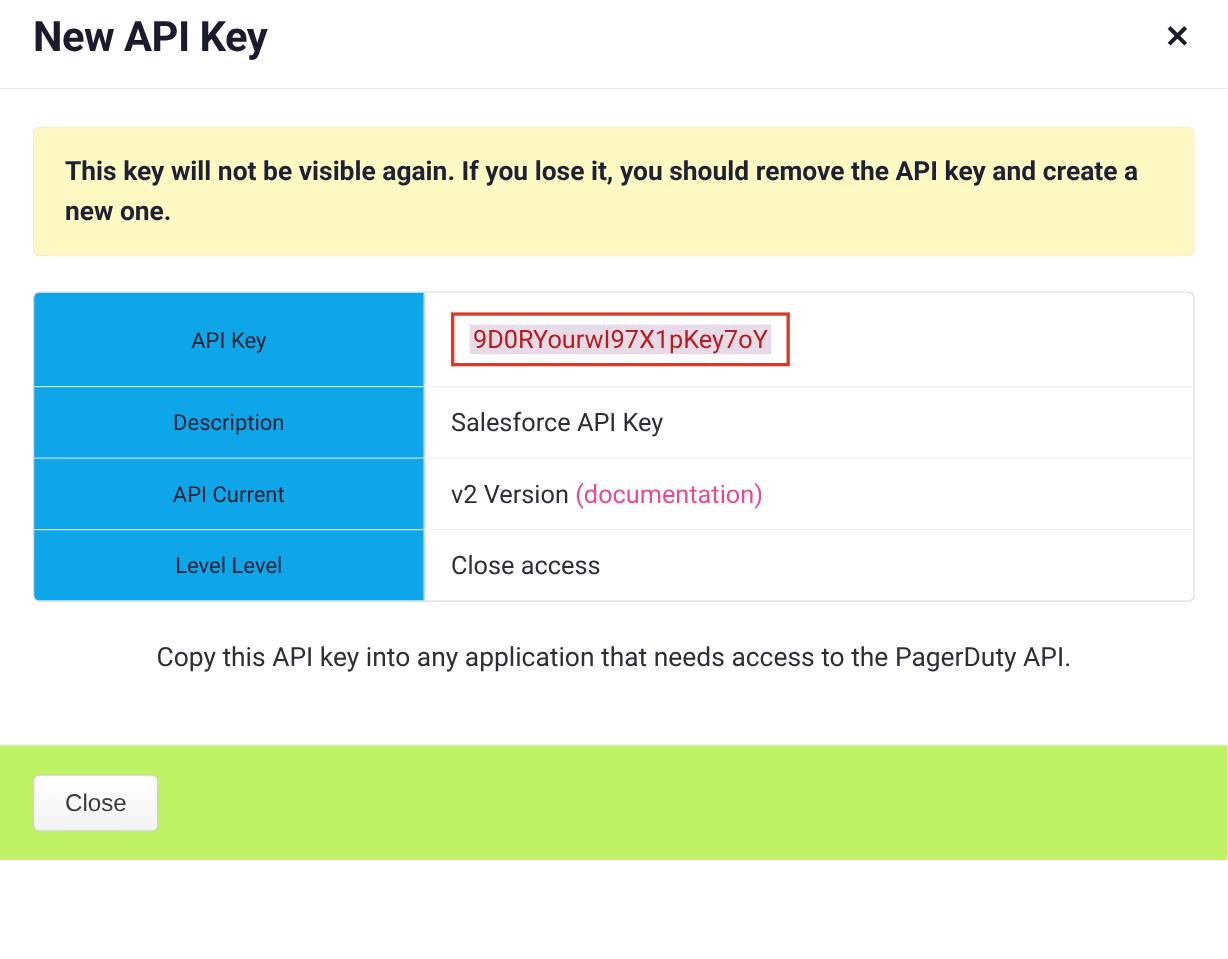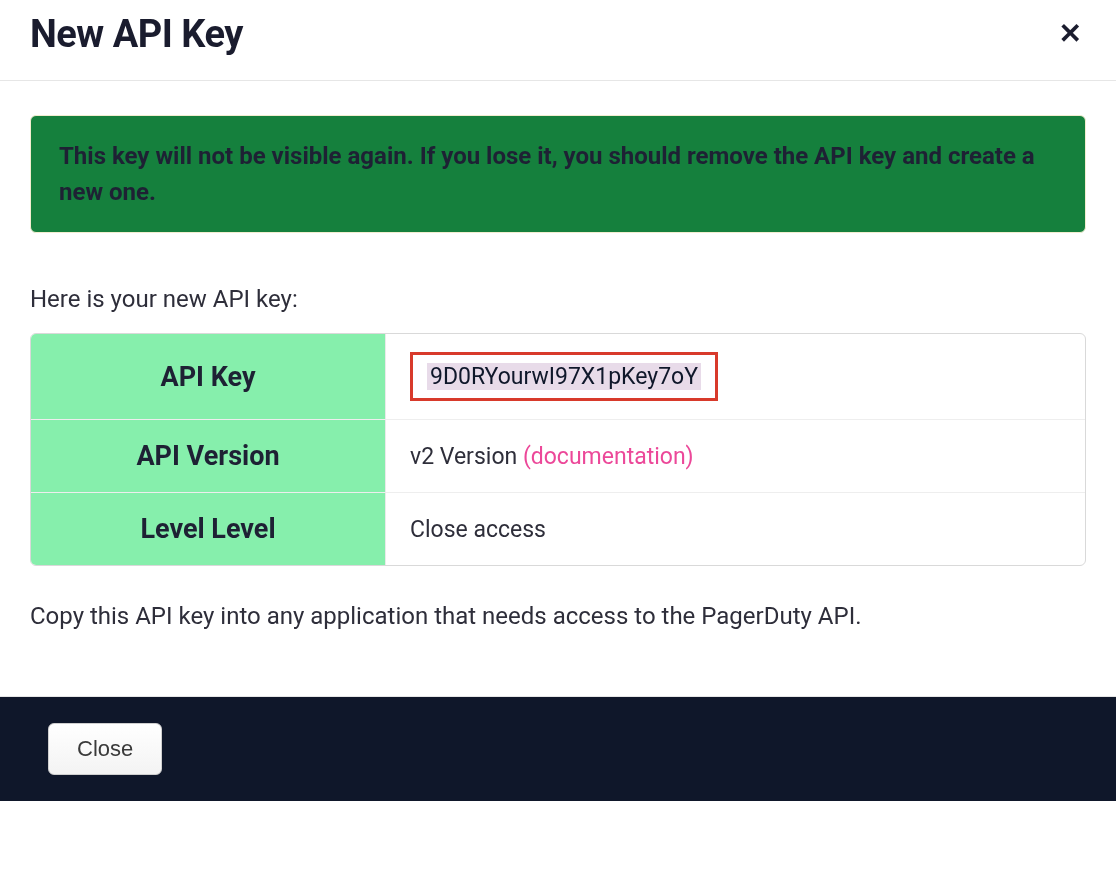--- a/index.html
+++ b/index.html
@@ -37,25 +37,25 @@
       cursor: pointer;
       background: none;
       border: none;
       line-height: 1;
       padding: 4px;
     }
     .modal-body {
       padding: 34px 30px 40px 30px;
     }
     .warning-box {
-      background: #15803d;
+      background: #fef9c3;
       border: 1px solid #f2edd0;
       border-radius: 6px;
       padding: 22px 28px;
-      margin-bottom: 52px;
+      margin-bottom: 32px;
     }
     .warning-text {
       font-size: 24px;
       font-weight: 700;
       line-height: 1.5;
       color: #1e2134;
     }
     .intro-text {
       font-size: 24px;
       color: #2e2e3a;
@@ -69,61 +69,62 @@
       border-spacing: 0;
       overflow: hidden;
       margin-bottom: 32px;
     }
     .details-table tr:not(:last-child) td,
     .details-table tr:not(:last-child) th {
       border-bottom: 1px solid #eeeeee;
     }
     .details-table th {
       width: 355px;
-      background: #86efac;
-      font-size: 27px;
-      font-weight: 700;
+      background: #0ea5e9;
+      font-size: 20px;
+      font-weight: 400;
       text-align: center;
       padding: 20px 16px;
       color: #1e2134;
       border-right: 1px solid #eaeaea;
     }
     .details-table td {
       font-size: 23px;
       padding: 18px 24px;
       color: #2e2e3a;
       vertical-align: middle;
     }
     .key-highlight-box {
       display: inline-block;
       border: 3px solid #d83a2b;
       padding: 8px 14px;
     }
     .key-value {
       background: #e8dbe9;
       font-size: 23px;
       padding: 0 3px;
-      color: #0f172a;
+      color: #b91c1c;
     }
     .doc-link {
       color: #ec4899;
       text-decoration: none;
     }
     .copy-text, .password-text {
       font-size: 24px;
       line-height: 1.5;
       color: #2e2e3a;
     }
     .copy-text {
       margin-bottom: 22px;
+      text-align: center;
     }
     .modal-footer {
-      background: #0f172a;
+      background: #bef264;
       border-top: 1px solid #e6e6e6;
-      padding: 26px 48px;
+      padding: 26px 30px;
     }
     .close-button {
       background: linear-gradient(#ffffff, #f3f3f3);
       border: 1px solid #cfcfcf;
       border-radius: 6px;
       padding: 12px 28px;
       font-size: 22px;
       color: #3a3a3a;
       cursor: pointer;
     }
@@ -135,34 +136,37 @@
   <div class="modal-header">
     <h1 class="modal-title">New API Key</h1>
     <button class="close-icon">✕</button>
   </div>
 
   <div class="modal-body">
     <div class="warning-box">
       <p class="warning-text">This key will not be visible again. If you lose it, you should remove the API key and create a new one.</p>
     </div>
 
-    <p class="intro-text">Here is your new API key:</p>
 
     <table class="details-table">
       <tbody>
           <tr>
         <th>API Key</th>
         <td>
           <span class="key-highlight-box">
             <span class="key-value">9D0RYourwI97X1pKey7oY</span>
           </span>
         </td>
       </tr>
       <tr>
-        <th>API Version</th>
+        <th>Description</th>
+        <td>Salesforce API Key</td>
+      </tr>
+      <tr>
+        <th>API Current</th>
         <td>
           <span>v2 Version </span><a href="#" class="doc-link">(documentation)</a>
         </td>
       </tr>
       <tr>
         <th>Level Level</th>
         <td>Close access</td>
       </tr>
     </tbody>
       </table>

